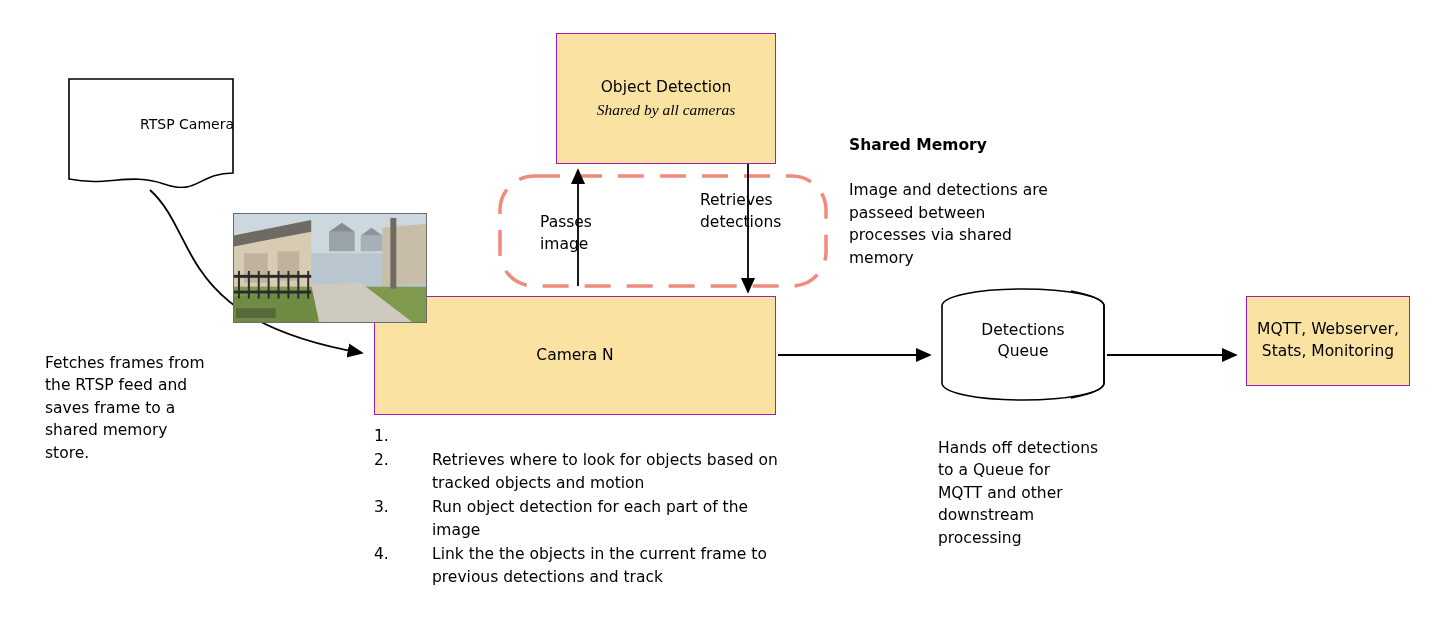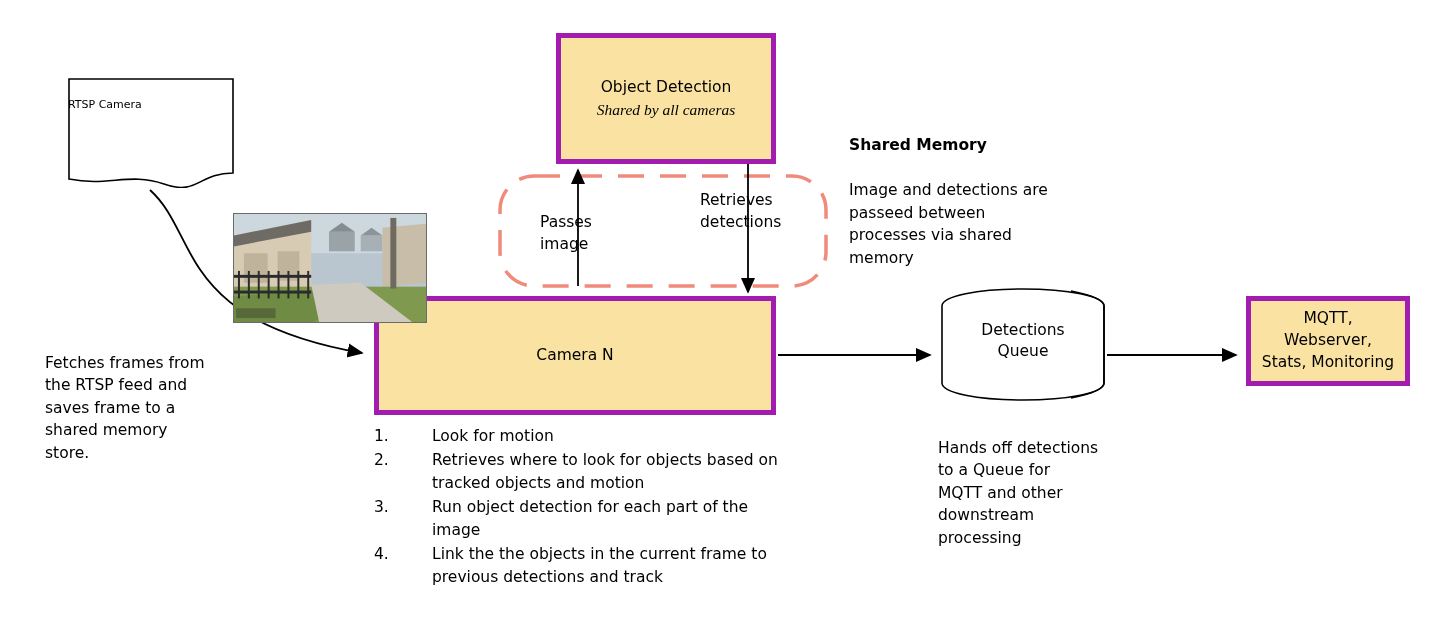--- a/index.html
+++ b/index.html
@@ -18,21 +18,21 @@
   #diagram {
     position: absolute;
     inset: 0;
   }
   .node {
     position: absolute;
     box-sizing: border-box;
   }
   .box {
     background: #fae3a2;
-    border: 5px solid #a21caf;
+    border: 1px solid #a21caf;
     display: flex;
     flex-direction: column;
     align-items: center;
     justify-content: center;
     text-align: center;
   }
   .box .line {
     font-size: 15.5px;
     line-height: 1.4;
   }
@@ -48,23 +48,23 @@
     height: 110px;
   }
   #rtsp-camera .doc-shape {
     position: absolute;
     inset: 0;
   }
   #rtsp-camera .doc-label {
     position: absolute;
     left: 0;
     right: 0;
-    top: 20px;
-    text-align: left;
-    font-size: 11px;
+    top: 38px;
+    text-align: right;
+    font-size: 14px;
   }
   
   #object-detection {
     left: 556px;
     top: 33px;
     width: 220px;
     height: 131px;
   }
   
   #camera-n {
@@ -287,21 +287,20 @@
 
   <div class="textblock" id="queue-note">Hands off detections
 to a Queue for
 MQTT and other
 downstream
 processing</div>
 
   <div id="camera-steps">
     <div class="step">
       <span class="step-num">1.</span>
-      <span class="step-text">Look for motion</span>
     </div>
     <div class="step">
       <span class="step-num">2.</span>
       <span class="step-text">Retrieves where to look for objects based on tracked objects and motion</span>
     </div>
     <div class="step">
       <span class="step-num">3.</span>
       <span class="step-text">Run object detection for each part of the image</span>
     </div>
     <div class="step">

